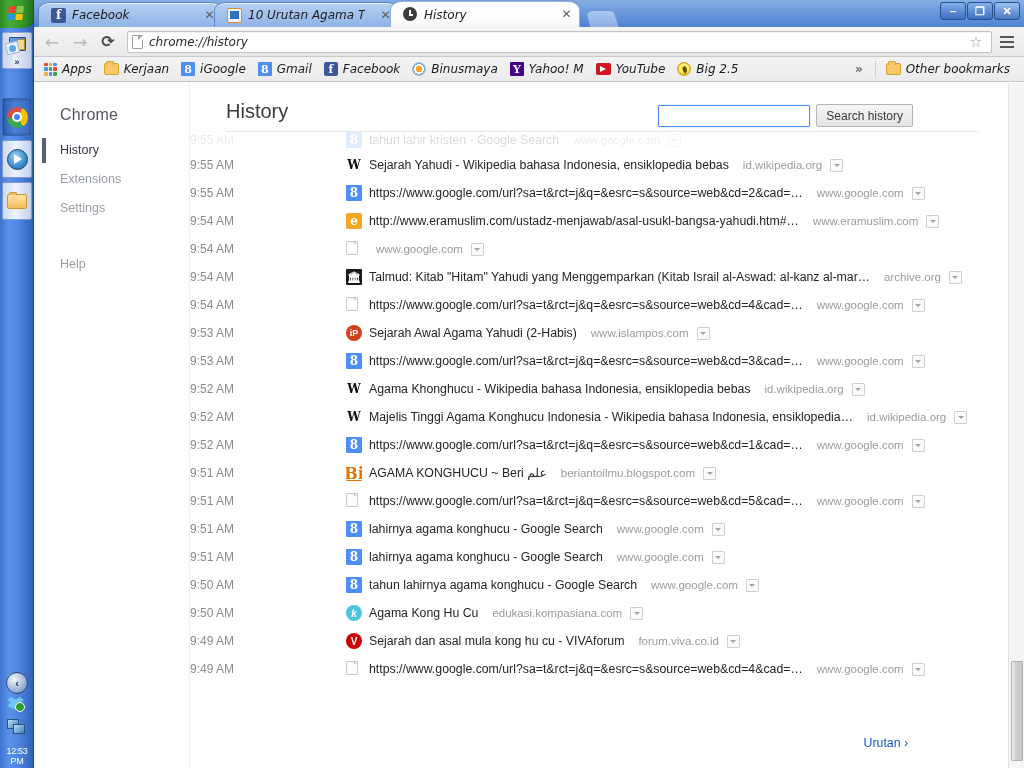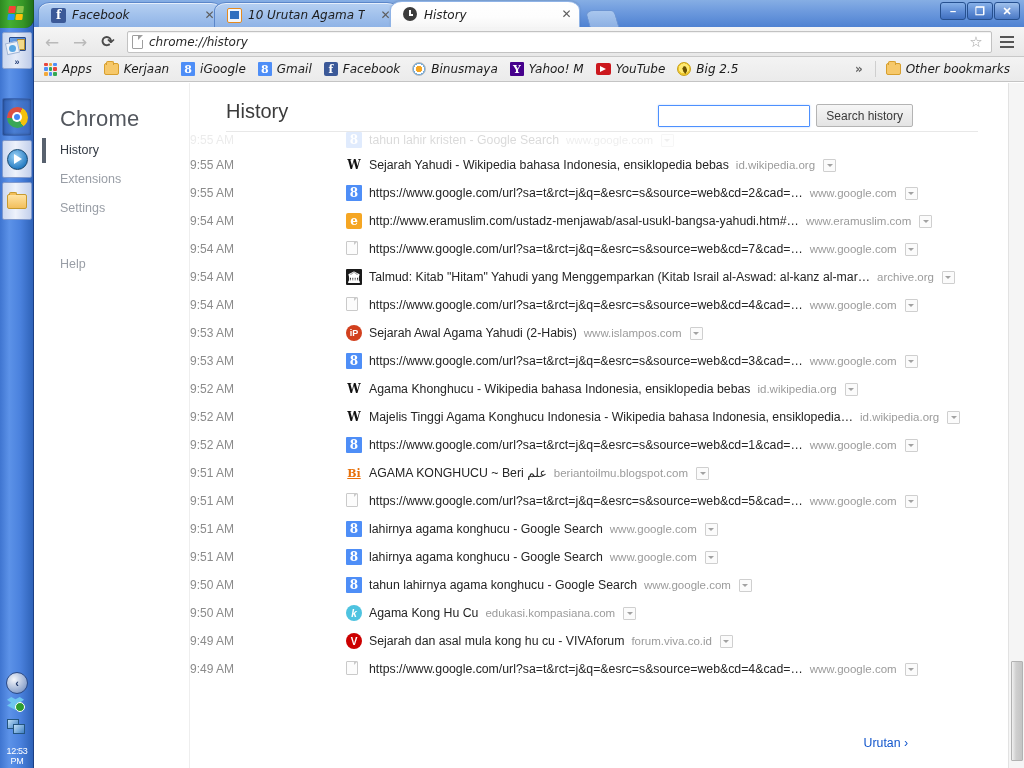--- a/index.html
+++ b/index.html
@@ -287,21 +287,21 @@
     background: linear-gradient(to right,#f0f0f0,#cfcfcf 40%,#c4c4c4);
     border:1px solid #b2b2b2; border-radius:1px;
   }
 
   #sidebar {
     position:absolute; left:0; top:0; width:156px; height:685px;
     border-right:1px solid #eeeeee;
   }
   #sidebar-title {
     position:absolute; left:26px; top:23px;
-    font-size:22px; color:#53575e; font-weight:normal;
+    font-size:16px; color:#53575e; font-weight:normal;
     letter-spacing:.2px;
   }
   .side-item {
     position:absolute; left:26px;
     font-size:12.5px; color:#999ea6;
   }
   .side-item.selected { color:#333a44; }
   #side-marker {
     position:absolute; left:8px; top:55px; width:4px; height:25px;
     background:#58616e;
@@ -351,21 +351,21 @@
     white-space:nowrap;
   }
   .hrow.ghost { opacity:.17; height:22px; }
   .r-time {
     width:128px; 
     color:#8b8b8b; font-size:12px;
     flex:0 0 128px;
   }
   .r-ico { flex:0 0 16px; margin-left:28px; width:16px; height:16px; position:relative; }
   .r-title { margin-left:7px; color:#252525; max-width:560px; overflow:hidden; text-overflow:ellipsis; }
-  .r-host { margin-left:7px; color:#9b9b9b; font-size:11.5px; }
+  .r-host { margin-left:14px; color:#9b9b9b; font-size:11.5px; }
   .r-menu {
     margin-left:8px;
     width:13px; height:13px;
     border:1px solid #cfcfcf; border-radius:1px;
     background:#fbfbfb;
     display:flex; align-items:center; justify-content:center;
   }
   .r-menu:after{
     content:""; border-style:solid; border-width:3.5px 3px 0 3px;
     border-color:#a2a2a2 transparent transparent transparent;
@@ -382,21 +382,21 @@
   .fi-wiki { font-family:"DejaVu Serif",serif; color:#111; font-size:12px; background:transparent;}
   .fi-google { background:#4e8ef7; color:#fff; font-family:"DejaVu Serif",serif; font-size:12px;}
   .fi-blank {
     background:#fcfcfc; border:1px solid #cacaca; width:12px; height:14px; position:relative; border-radius:1px;
   }
   .fi-blank:after{content:"";position:absolute;right:-1px;top:-1px;
     border-width:0 0 4px 4px;border-style:solid;border-color:transparent transparent #fcfcfc #cacaca;}
   .fi-eram { background:#f5a623; color:#fff; font-family:"DejaVu Serif",serif; font-size:12px; border-radius:2px;}
   .fi-archive { background:#1a1a1a; color:#fff; font-size:11px; }
   .fi-islampos { background:#d2401e; color:#fff; border-radius:50%; font-size:9px; }
-  .fi-blogspot { background:#ffffff; color:#e8710a; font-family:"DejaVu Serif",serif; font-size:11px;text-decoration:underline; }
+  .fi-blogspot { background:#ffffff; color:#e8710a; font-family:"DejaVu Serif",serif; font-size:16px;text-decoration:underline; }
   .fi-kompas { background:#4ec3e0; color:#fff; border-radius:50%; font-size:10px; font-style:italic;}
   .fi-viva { background:#cc0000; color:#fff; border-radius:50%; font-size:10px; }
   .fi-gentan {
     background:
       linear-gradient(135deg,#e03c31 0 25%,#f0a830 25% 50%,#3a8f3f 50% 75%,#2b5fa8 75% 100%);
   }
 </style>
 </head>
 <body>
 
@@ -639,21 +639,20 @@
               </div>
               <div class="r-title">http://www.eramuslim.com/ustadz-menjawab/asal-usukl-bangsa-yahudi.htm#…</div>
               <div class="r-host">www.eramuslim.com</div>
               <div class="r-menu" title="▾"></div>
             </div>
             <div class="hrow">
               <div class="r-time">9:54 AM</div>
               <div class="r-ico">
                 <span class="fi fi-blank"></span>
               </div>
-              <div class="r-title">https://www.google.com/url?sa=t&amp;rct=j&amp;q=&amp;esrc=s&amp;source=web&amp;cd=7&amp;cad=…</div>
               <div class="r-host">www.google.com</div>
               <div class="r-menu" title="▾"></div>
             </div>
             <div class="hrow">
               <div class="r-time">9:54 AM</div>
               <div class="r-ico">
                 <span class="fi fi-archive">🏛</span>
               </div>
               <div class="r-title">Talmud: Kitab "Hitam" Yahudi yang Menggemparkan (Kitab Israil al-Aswad: al-kanz al-mar…</div>
               <div class="r-host">archive.org</div>

